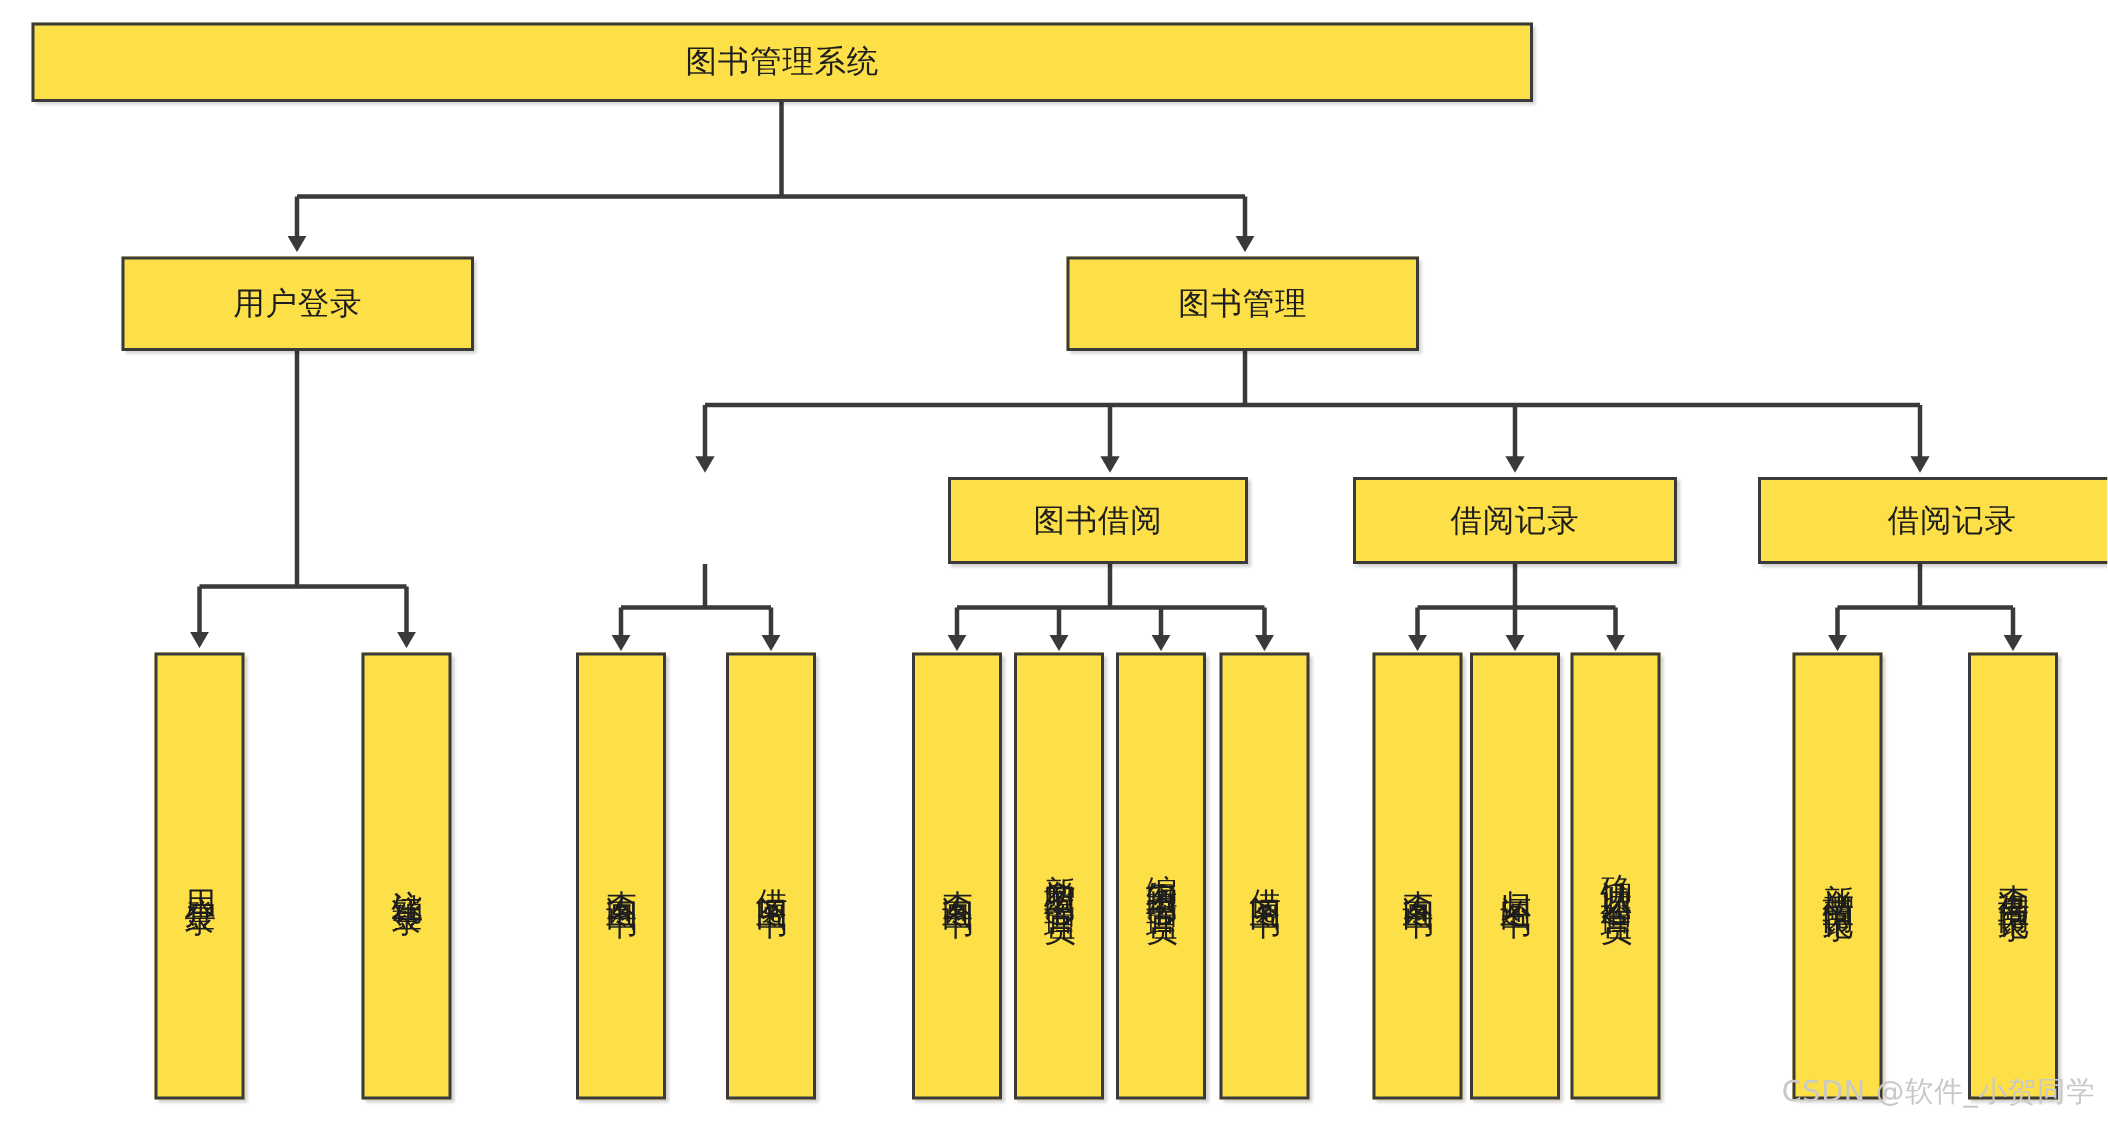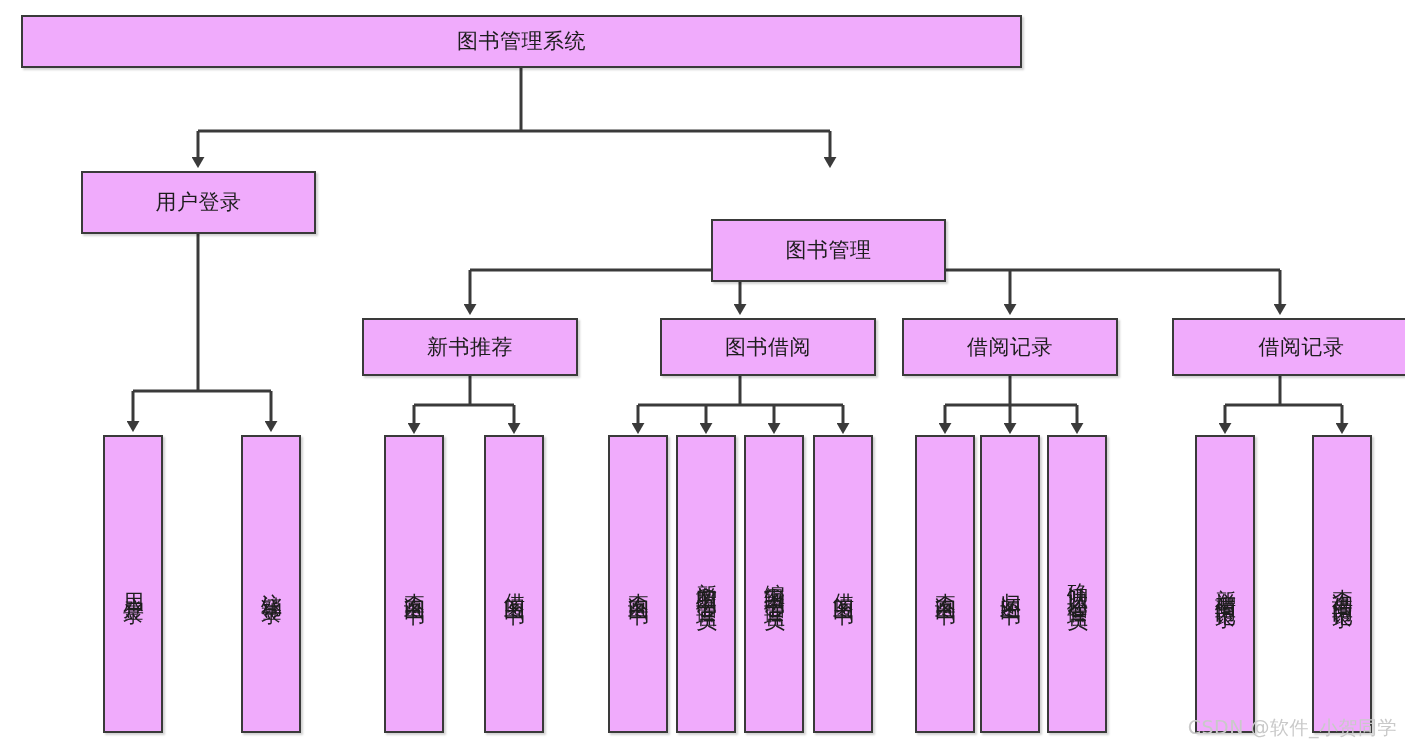--- a/index.html
+++ b/index.html
@@ -22,21 +22,21 @@
     position: absolute;
     left: 0;
     top: 0;
     width: 1405px;
     height: 747px;
     pointer-events: none;
   }
   .node {
     position: absolute;
     box-sizing: border-box;
-    background: #f0abfc;
+    background: #fde047;
     border: 2.5px solid #3a3a3a;
     display: flex;
     align-items: center;
     justify-content: center;
     box-shadow: 2px 2px 2px rgba(0,0,0,0.18);
   }
   .node-label {
     font-size: 21px;
     color: #1d1d1d;
     letter-spacing: 0.5px;
@@ -122,28 +122,25 @@
     </g>
   </svg>
 
   <div class="node" style="left:21px; top:15px; width:1001px; height:53px;">
     <span class="node-label">图书管理系统</span>
   </div>
 
   <div class="node" style="left:81px; top:171px; width:235px; height:63px;">
     <span class="node-label">用户登录</span>
   </div>
-  <div class="node" style="left:711px; top:171px; width:235px; height:63px;margin-top:48px;">
+  <div class="node" style="left:711px; top:171px; width:235px; height:63px;">
     <span class="node-label">图书管理</span>
   </div>
 
-  <div class="node" style="left:362px; top:318px; width:216px; height:58px;">
-    <span class="node-label">新书推荐</span>
-  </div>
-  <div class="node" style="left:660px; top:318px; width:216px; height:58px;">
+  <div class="node" style="left:632px; top:318px; width:200px; height:58px;">
     <span class="node-label">图书借阅</span>
   </div>
   <div class="node" style="left:902px; top:318px; width:216px; height:58px;">
     <span class="node-label">借阅记录</span>
   </div>
   <div class="node" style="left:1172px; top:318px; width:259px; height:58px;">
     <span class="node-label">借阅记录</span>
   </div>
 
   <div class="node vertical" style="left:103px; top:435px; width:60px; height:298px;">

